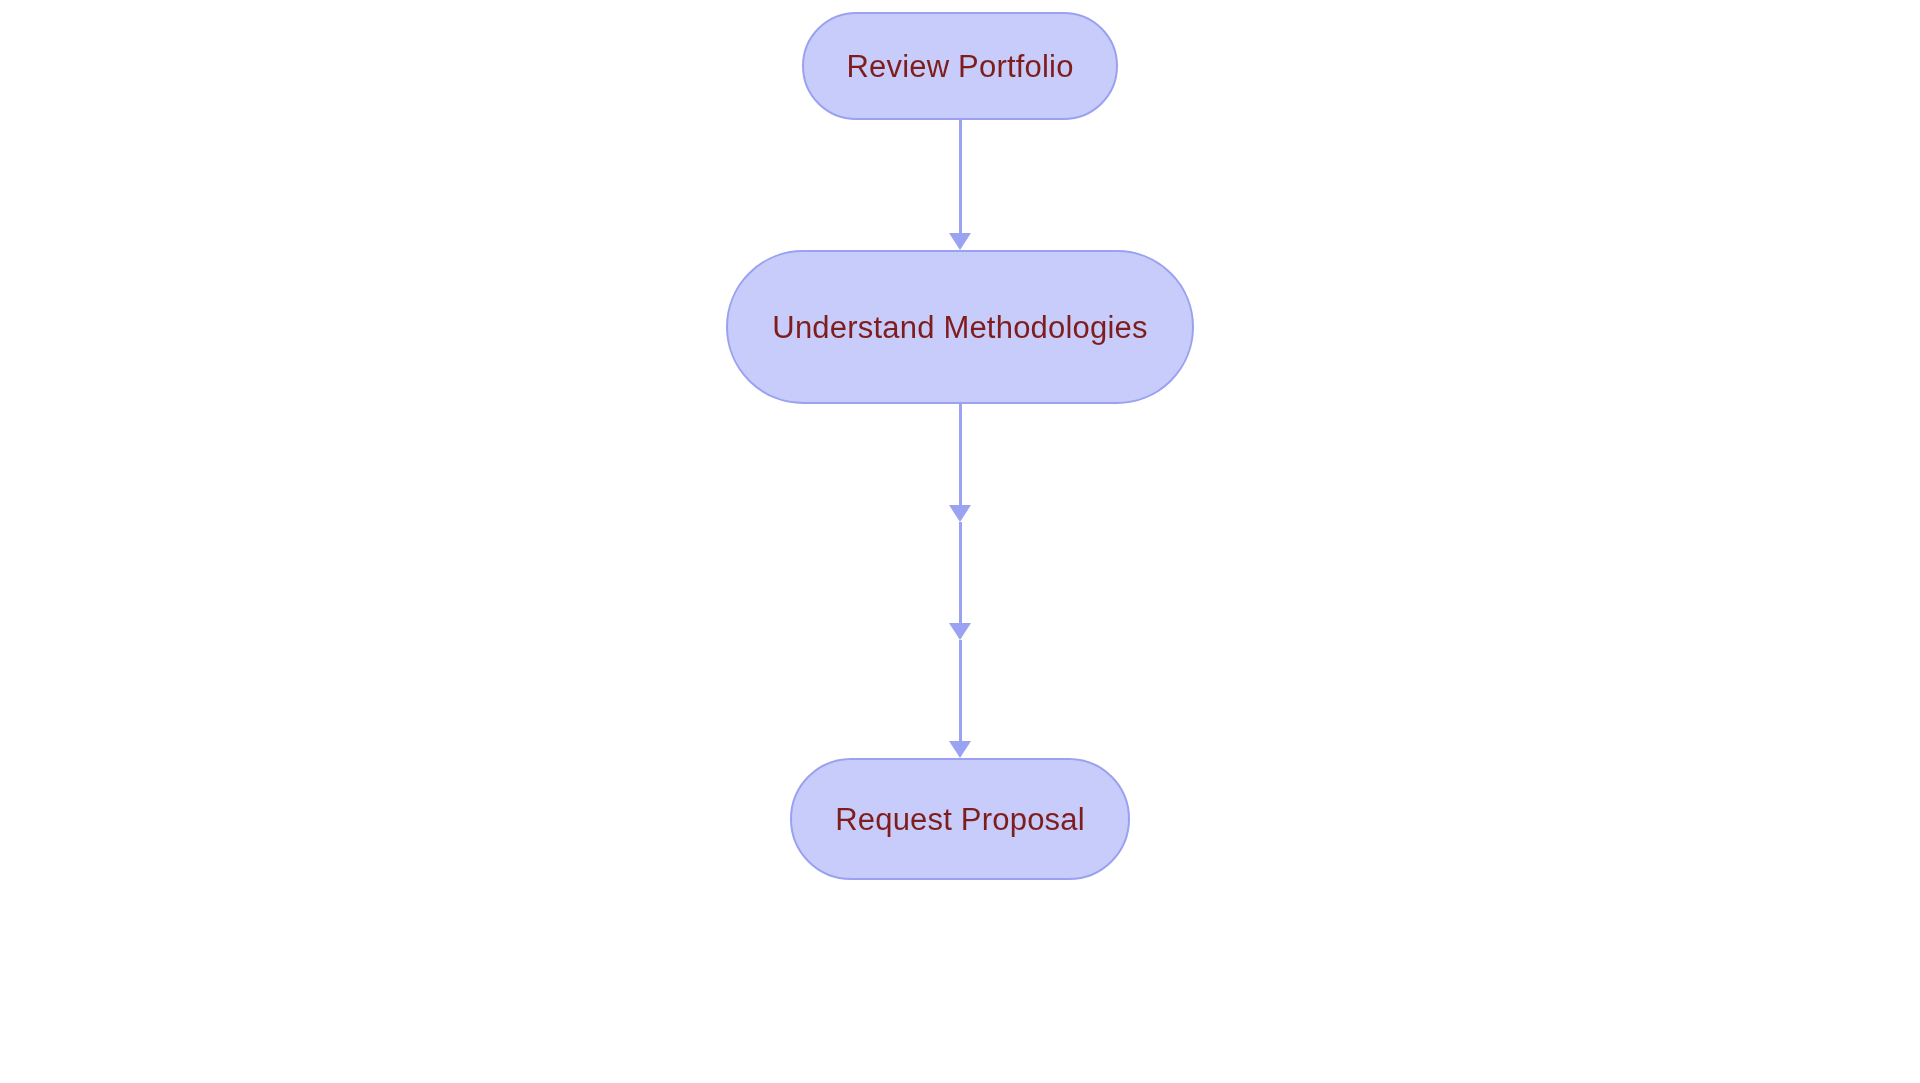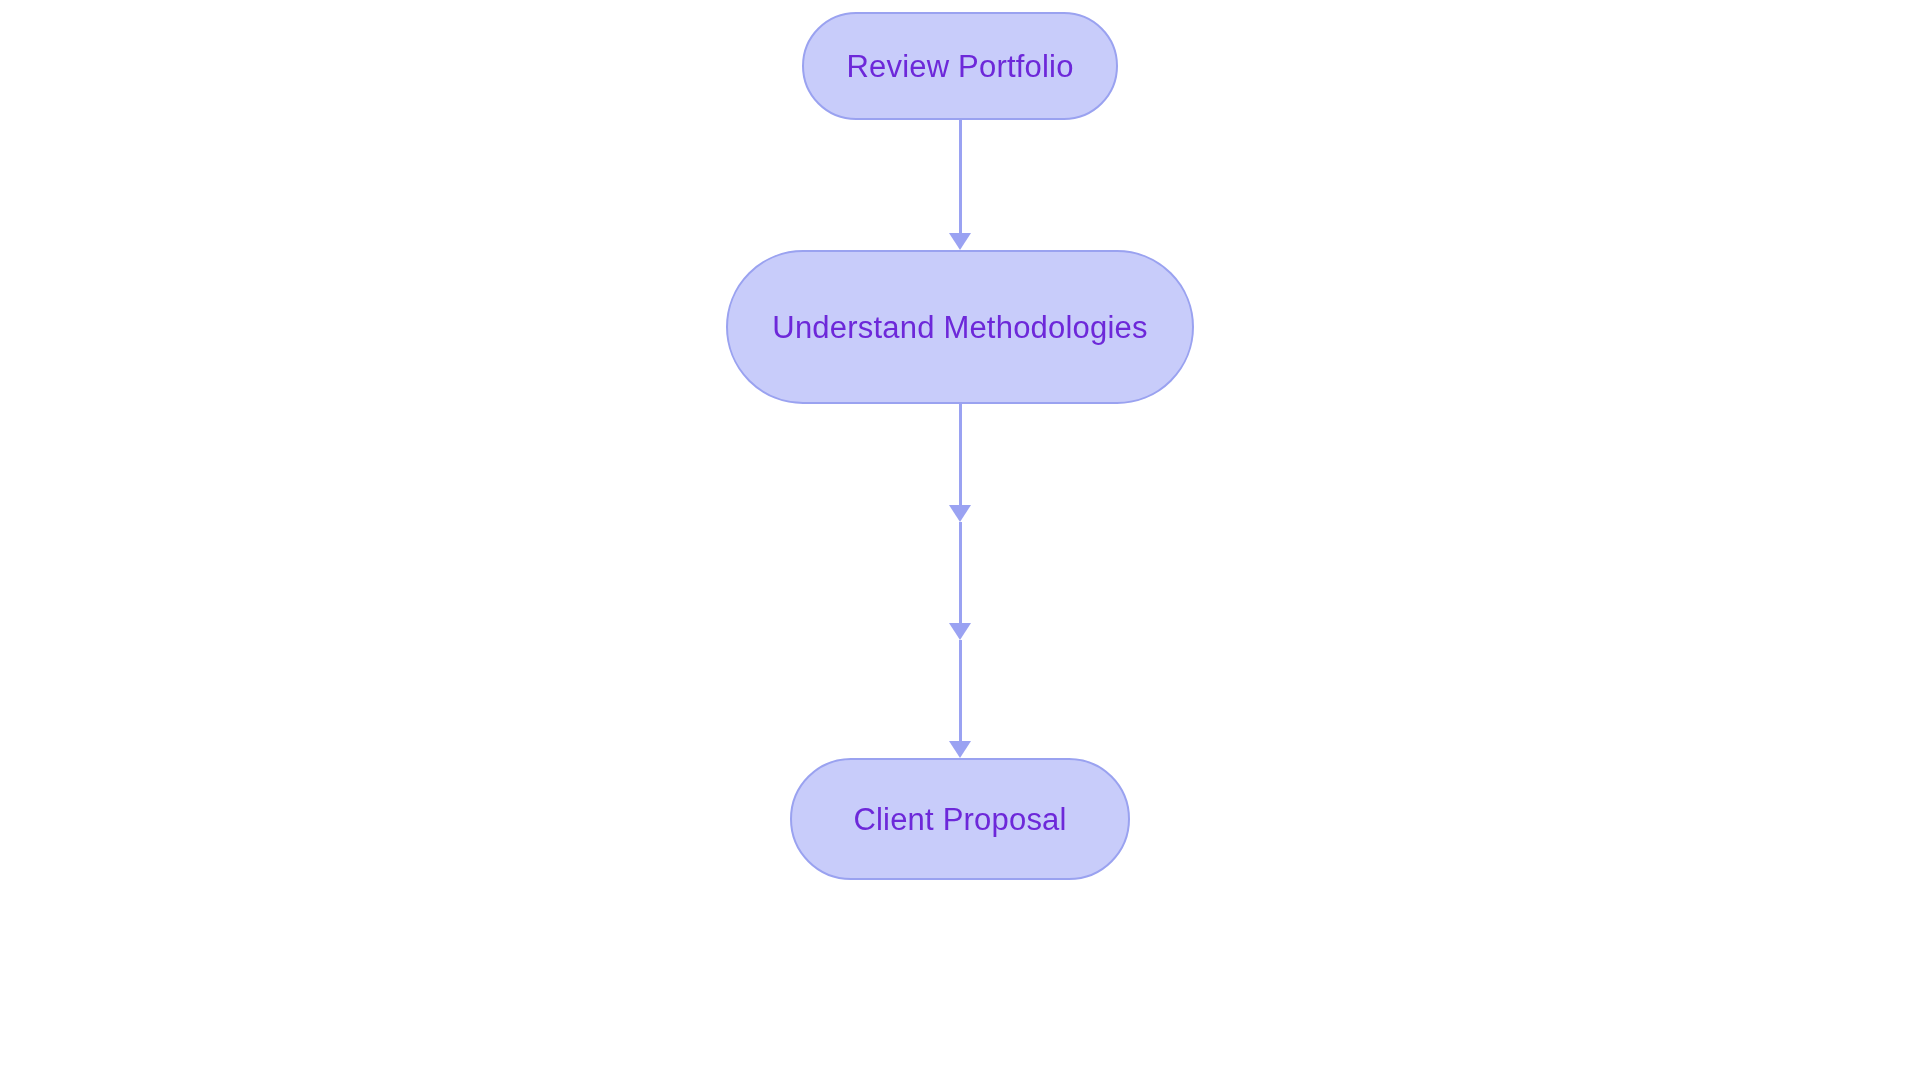--- a/index.html
+++ b/index.html
@@ -31,21 +31,21 @@
     flex-direction: column;
     align-items: center;
     justify-content: flex-start;
   }
 
   .node {
     box-sizing: border-box;
     background: #c8ccfa;
     border: 2px solid #9aa2f0;
     border-radius: 999px;
-    color: #6d28d9;
+    color: #7f1d1d;
     display: flex;
     align-items: center;
     justify-content: center;
     text-align: center;
     white-space: nowrap;
     font-size: 31px;
     font-weight: 400;
     letter-spacing: 0.2px;
     line-height: 1;
   }
@@ -107,17 +107,17 @@
       <div class="connector-head"></div>
     </div>
 
 
     <div class="connector" style="height:118px;">
       <div class="connector-line"></div>
       <div class="connector-head"></div>
     </div>
 
     <div class="node" style="width:340px;height:122px;">
-      <span class="node-label">Client Proposal</span>
+      <span class="node-label">Request Proposal</span>
     </div>
 
   </div>
 </div>
 
 </body></html>

